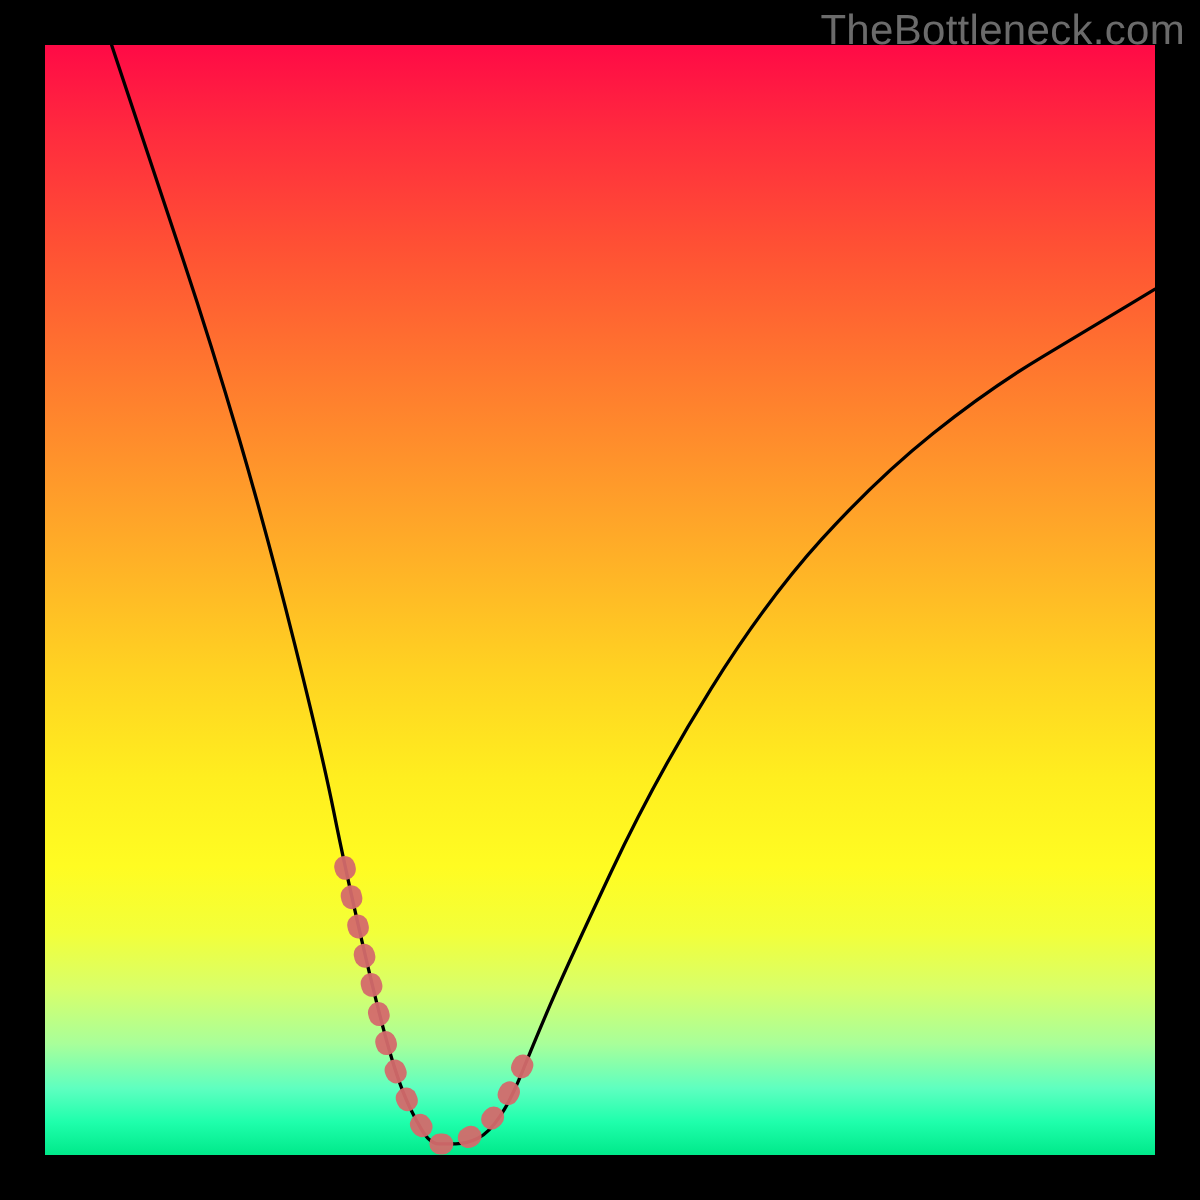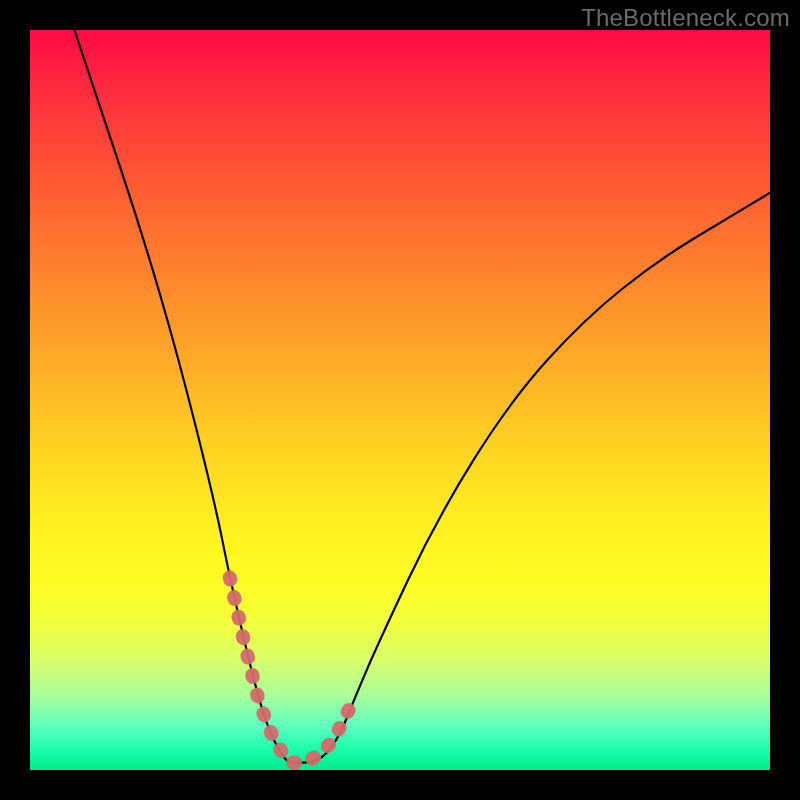--- a/index.html
+++ b/index.html
@@ -37,21 +37,21 @@
       #a8ff9a 90%,
       #5effc0 94%,
       #1fffac 97%,
       #00e98a 100%);
   }
   .watermark {
     position: absolute;
     top: 4px;
     right: 10px;
     color: #6b6b6b;
-    font-size: 24px;
+    font-size: 28px;
     font-weight: 500;
     letter-spacing: 0.2px;
     user-select: none;
   }
   svg.curve {
     position: absolute;
     top: 0; left: 0;
     width: 740px; height: 740px;
     pointer-events: none;
   }

